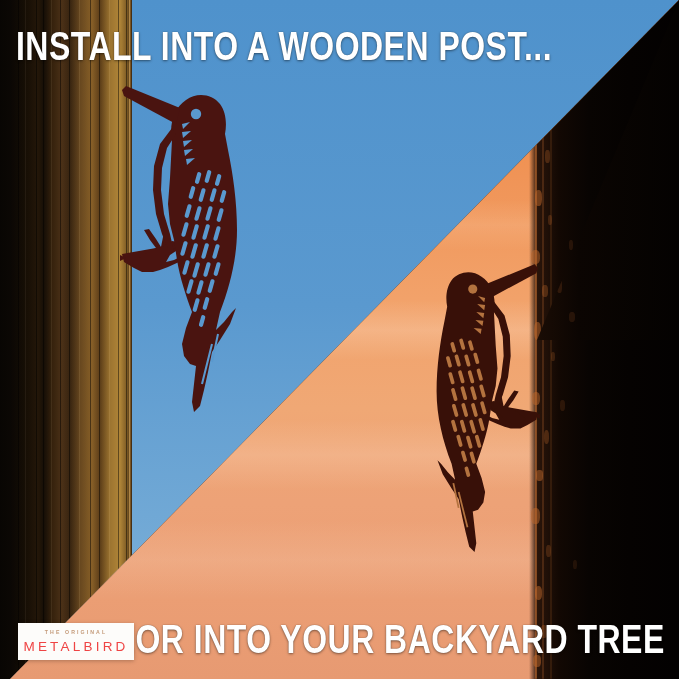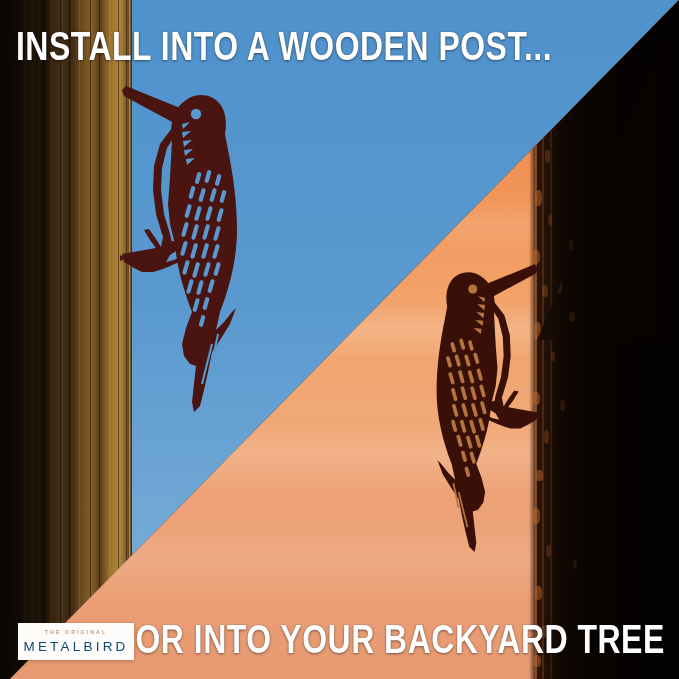--- a/index.html
+++ b/index.html
@@ -130,21 +130,21 @@
     box-shadow:0 1px 4px rgba(0,0,0,.25);
   }
   #logo-tagline{
     font-size:5.2px;letter-spacing:2.1px;
     color:#c49a78;font-weight:bold;
     text-transform:uppercase;
     margin-bottom:4px;
   }
   #logo-word{
     font-size:13.5px;letter-spacing:3.2px;
-    color:#0c4a6e;font-weight:normal;
+    color:#ef4444;font-weight:normal;
     text-transform:uppercase;
   }
 </style>
 </head>
 <body>
 
 <div id="stage">
 
   <div class="scene" id="scene-day">
 

